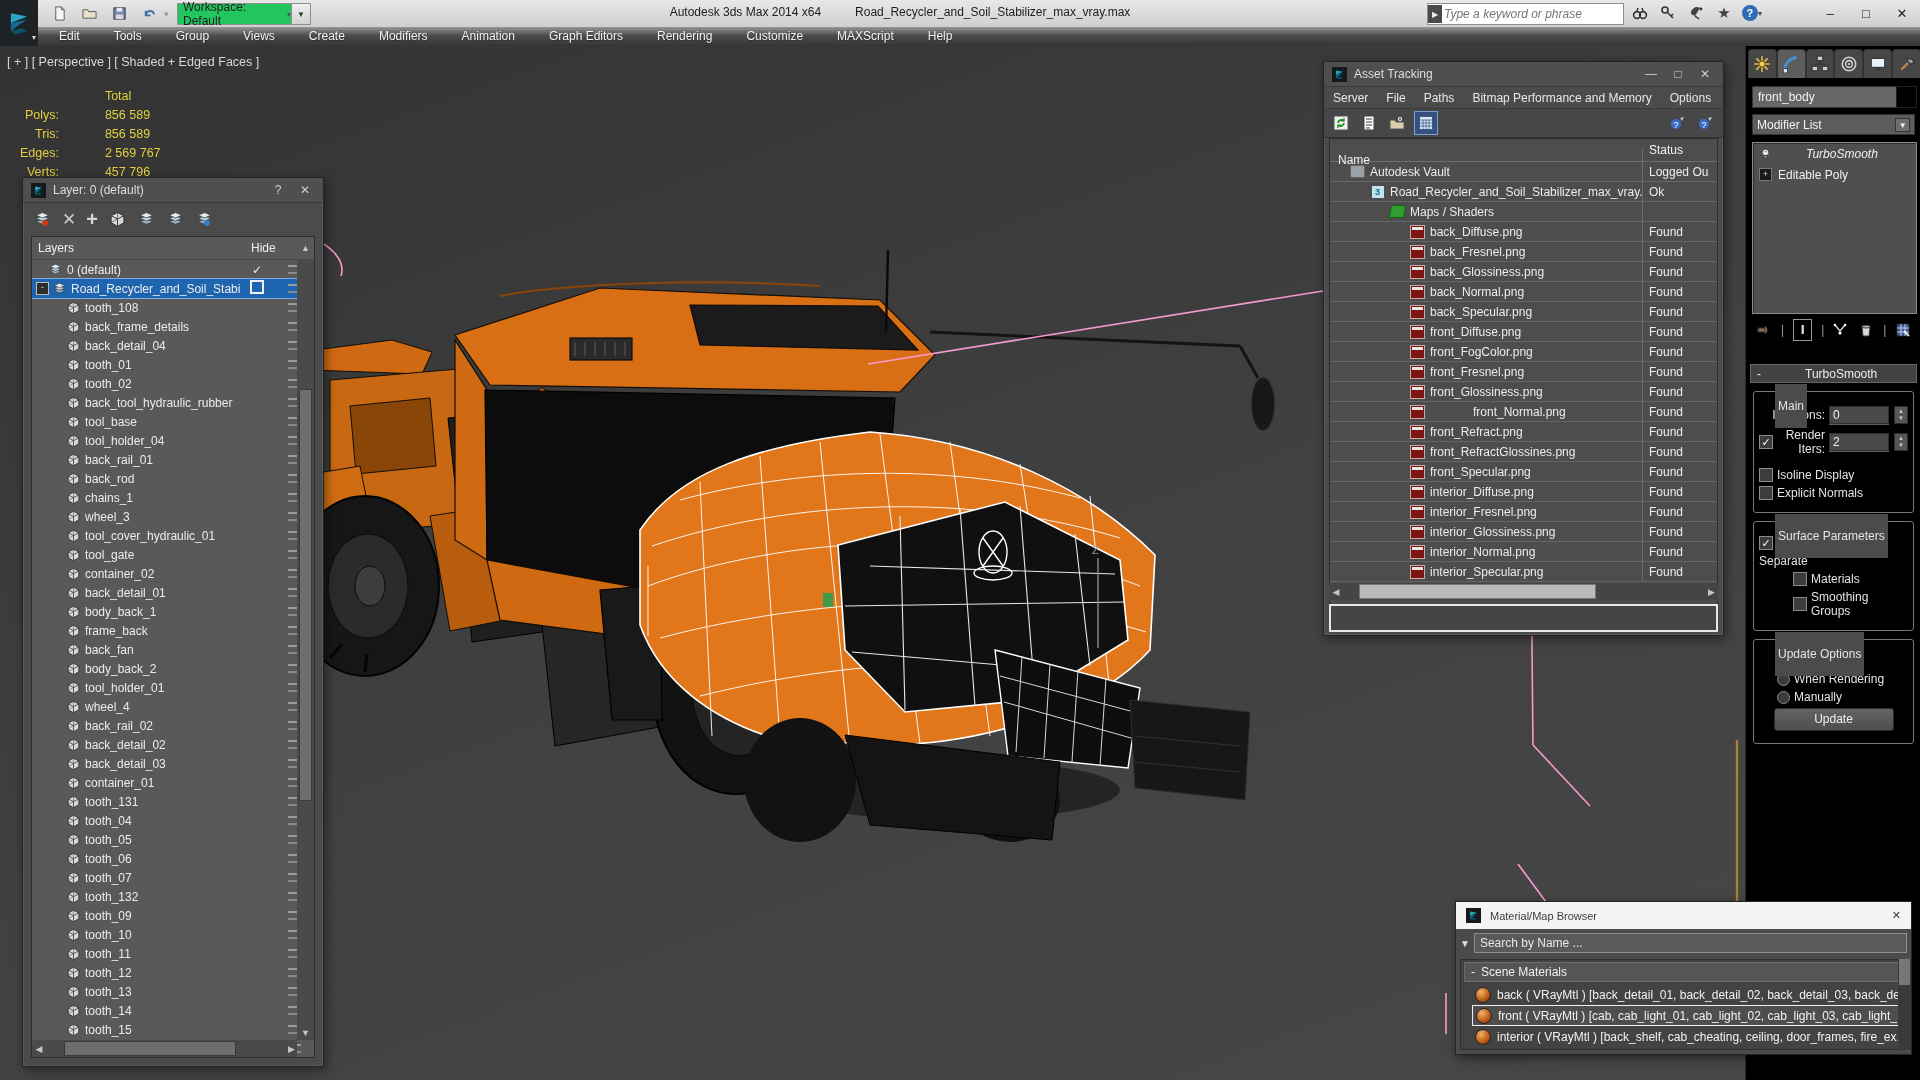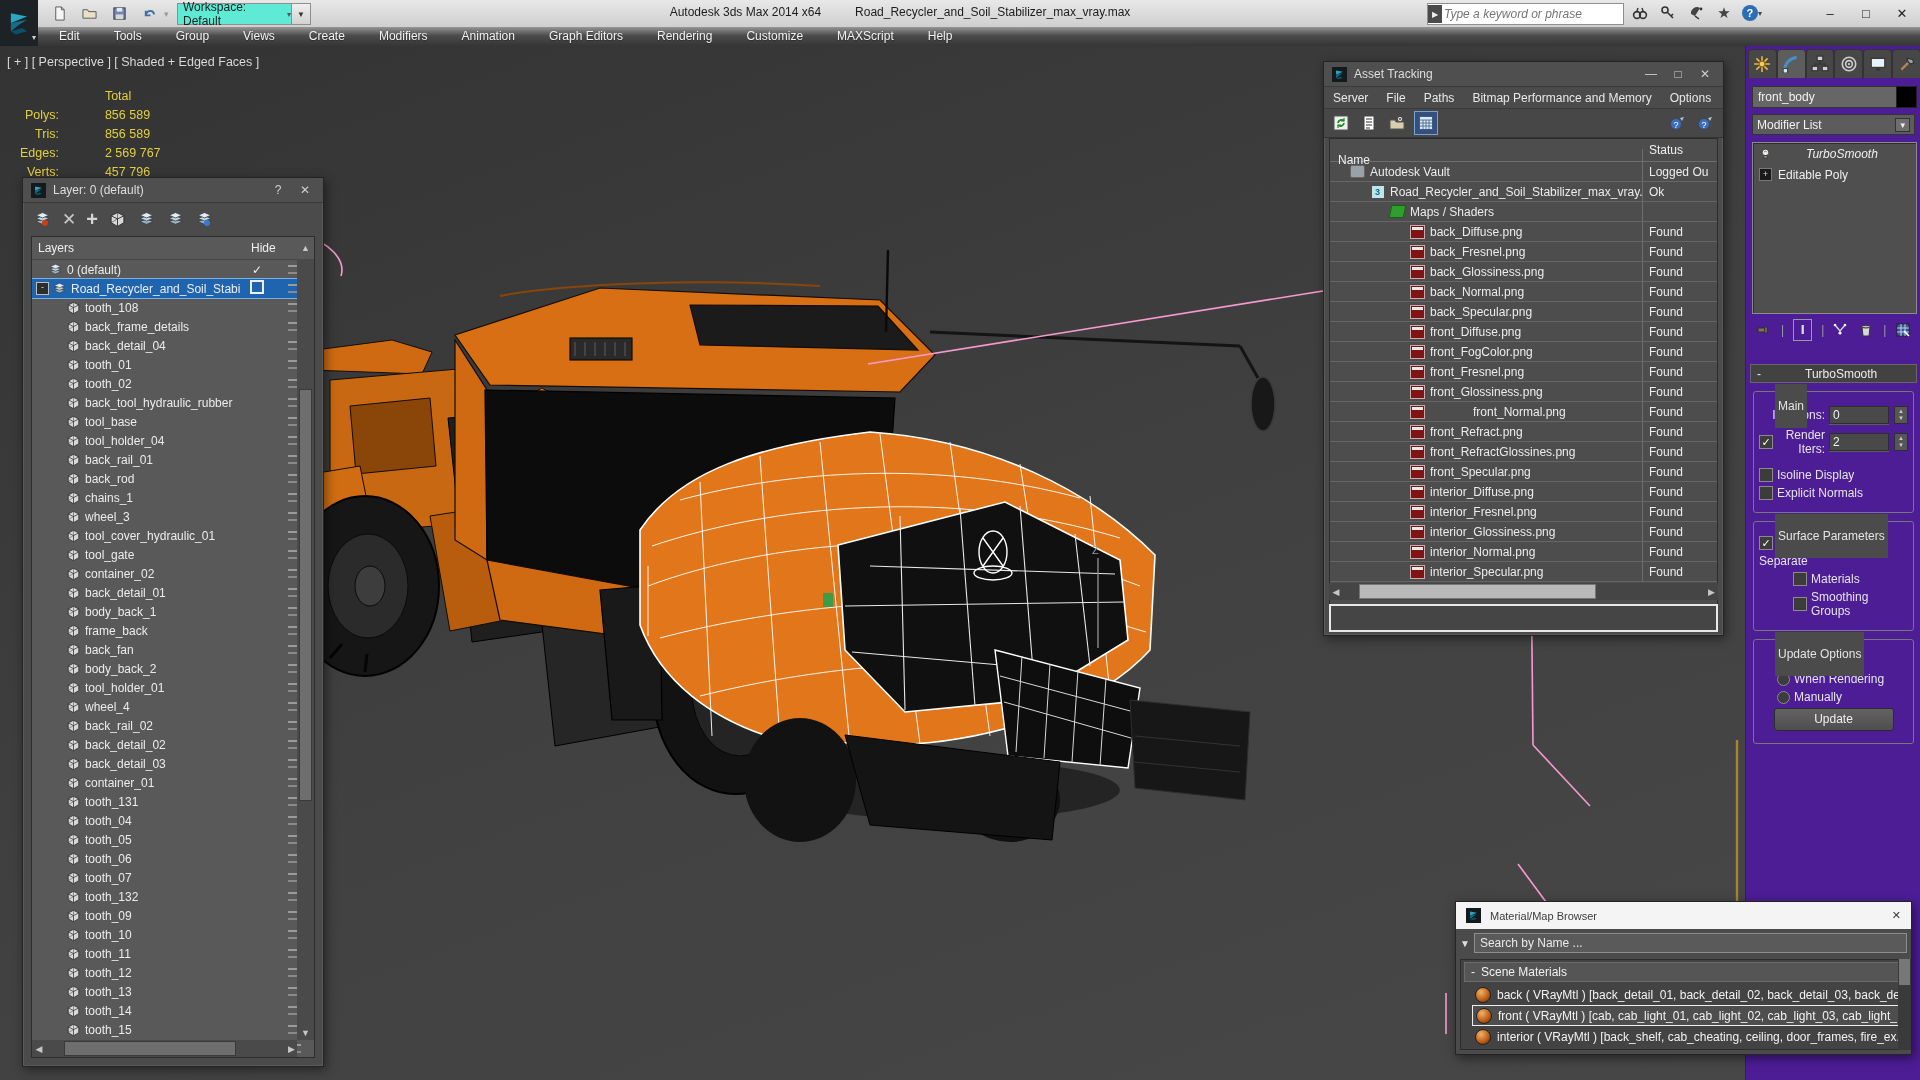--- a/index.html
+++ b/index.html
@@ -10,21 +10,21 @@
 
   
   #titlebar{left:0;top:0;width:1920px;height:27px;background:linear-gradient(#e8e8e8,#cfcfcf);border-bottom:1px solid #9a9a9a;}
   #applogo{left:0;top:0;width:38px;height:46px;background:#1d2226;z-index:30;display:flex;align-items:center;justify-content:center;}
   #applogo svg{width:26px;height:26px;}
   #applogo .dd{position:absolute;right:2px;bottom:4px;color:#cfd4d8;font-size:8px;}
   .qat{top:4px;height:19px;display:flex;align-items:center;gap:8px;}
   .qbtn{width:22px;height:19px;display:flex;align-items:center;justify-content:center;border-radius:2px;}
   .qbtn svg{width:15px;height:15px;}
   .qsep{color:#9a9a9a;font-size:9px;margin-left:-4px;}
-  #workspace{left:177px;top:3px;width:108px;height:20px;background:#5eead4;border:1px solid #8f8f8f;
+  #workspace{left:177px;top:3px;width:108px;height:20px;background:#22c55e;border:1px solid #8f8f8f;
      display:flex;align-items:center;justify-content:space-between;padding:0 5px;color:#222;gap:36px;}
   #workspace-flyout{left:291px;top:3px;width:18px;height:20px;background:linear-gradient(#efefef,#d2d2d2);border:1px solid #8f8f8f;display:flex;align-items:center;justify-content:center;color:#333;font-size:8px;}
   #win-title{left:400px;top:5px;width:1000px;text-align:center;color:#1c1c1c;display:flex;justify-content:center;gap:34px;}
   #searchbox{left:1427px;top:3px;width:195px;height:20px;background:#fff;border:1px solid #8f8f8f;display:flex;align-items:center;}
   #searchbox .go{width:14px;height:18px;background:#4a4a4a;color:#eee;font-size:8px;display:flex;align-items:center;justify-content:center;}
   #searchbox input{border:none;outline:none;width:170px;font-style:italic;color:#777;font-size:12px;background:transparent;font-family:inherit;}
   #searchicons{left:1628px;top:3px;display:flex;gap:4px;align-items:center;height:20px;}
   .sic{width:24px;height:20px;display:flex;align-items:center;justify-content:center;}
   .sic svg{width:16px;height:16px;}
   .star-g{color:#444;font-size:15px;}
@@ -96,21 +96,21 @@
   .png-badge{width:13px;height:12px;background:#7e1414;border:1px solid #caa;position:relative;}
   .png-badge:before{content:"";position:absolute;left:1px;top:1px;right:1px;height:3px;background:#e8e8e8;}
   .max-badge{width:12px;height:12px;background:#bfe4ec;color:#0d6d86;font-size:9px;font-weight:bold;text-align:center;line-height:12px;}
   .vault-badge{width:13px;height:11px;background:#9aa2a8;border:1px solid #666;border-radius:2px;}
   .maps-badge{width:13px;height:11px;background:#2f9e2f;border:1px solid #135f13;transform:skewX(-12deg);}
   #at-hscroll{position:absolute;left:5px;right:5px;top:521px;height:17px;background:#454545;display:flex;align-items:center;color:#ccc;}
   #at-hscroll .th{height:13px;width:235px;margin-left:16px;background:#b9b9b9;border:1px solid #777;}
   #at-progress{position:absolute;left:5px;right:5px;top:542px;height:24px;border:2px solid #e8e8e8;background:#454545;}
 
   
-  #cmdpanel{left:1745px;top:46px;width:175px;height:1034px;background:#4c1d95;border-left:1px solid #2b2b2b;}
+  #cmdpanel{left:1745px;top:46px;width:175px;height:1034px;background:#000000;border-left:1px solid #2b2b2b;}
   #cp-tabs{height:32px;display:flex;padding-left:2px;}
   .cptab{width:27px;height:28px;margin-top:3px;background:#474747;border:1px solid #333;border-bottom:none;border-radius:4px 4px 0 0;display:flex;align-items:center;justify-content:center;}
   .cptab.on{background:#5d5d5d;}
   .cptab svg{width:18px;height:18px;}
   #objname{position:absolute;left:6px;top:40px;width:138px;height:20px;background:#666;border:1px solid #333;color:#f2f2f2;display:flex;align-items:center;padding:0 5px;}
   #objcolor{position:absolute;left:150px;top:40px;width:19px;height:20px;background:#000;border:1px solid #222;}
   #modlist{position:absolute;left:6px;top:68px;width:163px;height:21px;background:#5c5c5c;border:1px solid #333;color:#f2f2f2;display:flex;align-items:center;justify-content:space-between;padding:0 4px;box-sizing:border-box;}
   #stackbox{position:absolute;left:6px;top:96px;width:163px;height:170px;background:#4f4f4f;border:1px solid #8b8b8b;box-shadow:1px 1px 0 #2e2e2e inset;}
   .stkrow{height:21px;display:flex;align-items:center;color:#f0f0f0;padding-left:6px;gap:6px;}
   .stkrow.it .lb{font-style:italic;margin-left:28px;}

